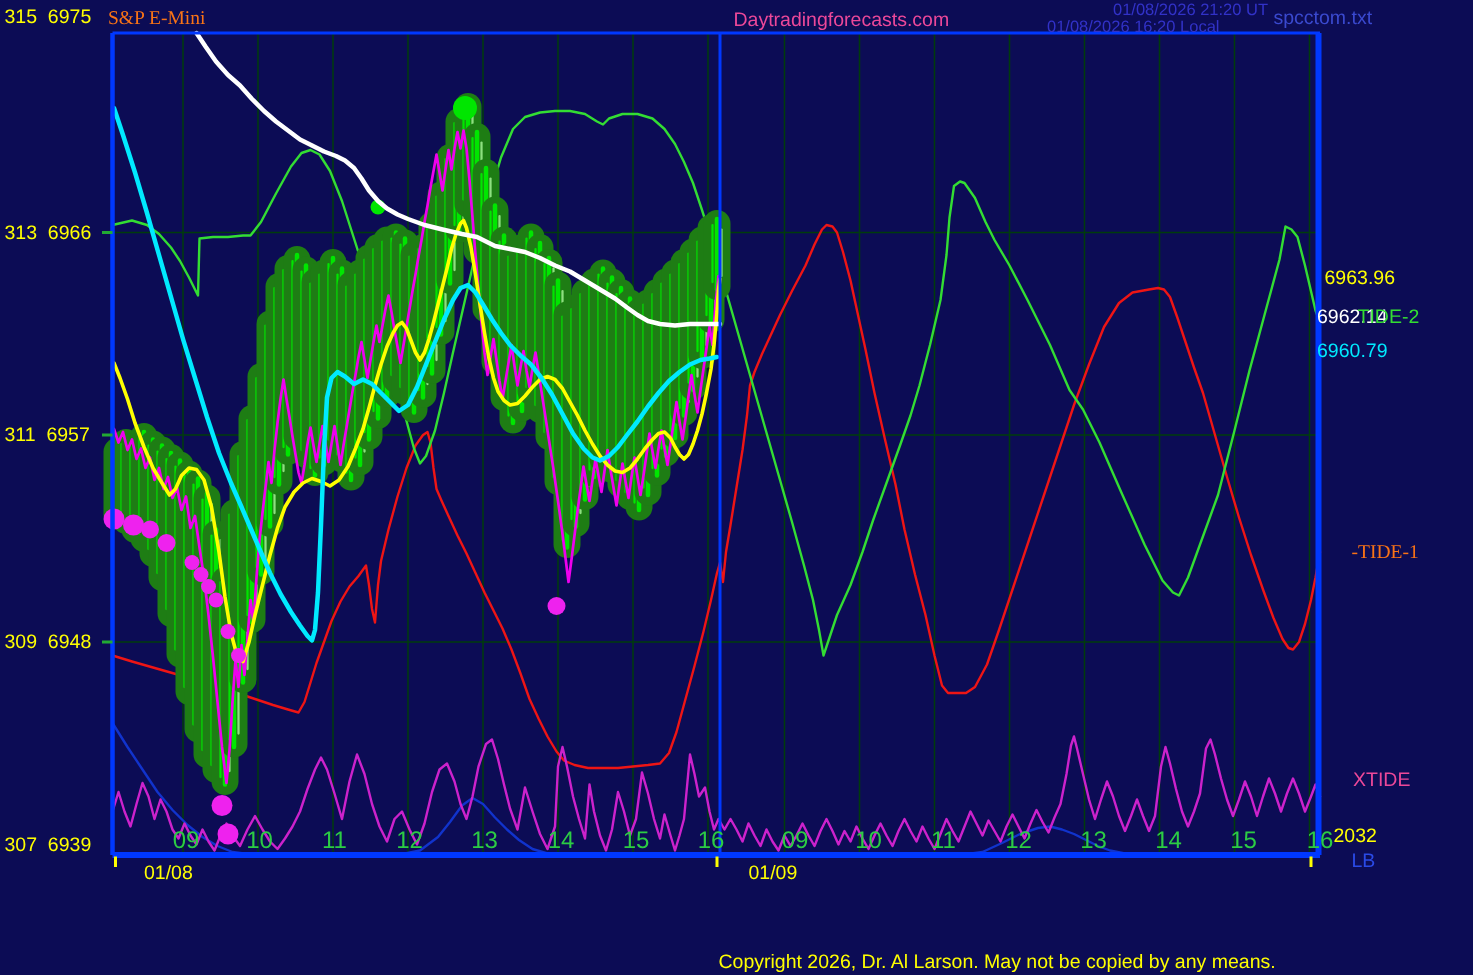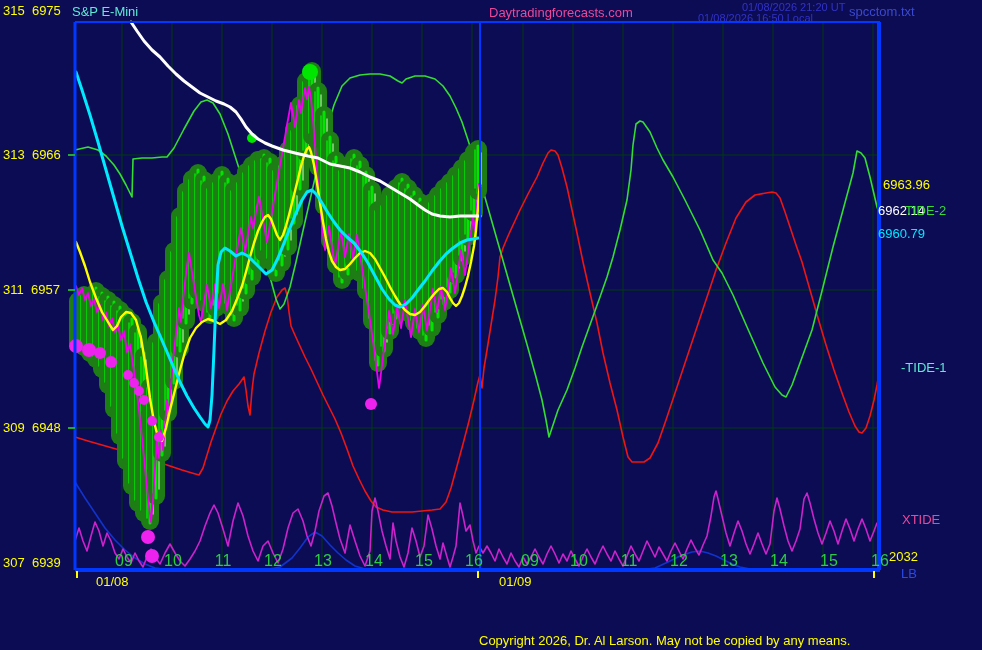--- a/index.html
+++ b/index.html
@@ -1,21 +1,21 @@
 <!DOCTYPE html>
 <html><head>
 <meta charset="utf-8">
 <style>
   html,body{margin:0;padding:0;background:#0c0c55;}
   #stage{position:relative;width:982px;height:650px;background:#0c0c55;overflow:hidden;
          font-family:"Liberation Sans",sans-serif;}
   #plot{position:absolute;left:0;top:0;}
   .lbl{position:absolute;font-size:13px;line-height:15px;white-space:pre;}
   .sm{font-size:11px;line-height:12px;}
-  .yellow{color:#ffff00;} .red{color:#5eead4;} .magenta{color:#ec4899;}
+  .yellow{color:#ffff00;} .red{color:#f97316;font-family:Liberation Serif, serif;} .magenta{color:#ec4899;}
   .white{color:#ffffff;} .green{color:#33dd33;} .cyan{color:#00eaff;}
   .dkblue{color:#3232c8;} .blue{color:#2a4ae6;} .file{color:#3a49cf;}
   .hourlbl{position:absolute;font-size:16px;color:#2ccc44;transform:translateX(-50%);white-space:pre;}
   .ylbl{position:absolute;left:3px;font-size:13px;color:#ffff00;white-space:pre;}
 </style>
 </head>
 <body>
 
 <div id="stage">
   <svg id="plot" width="982" height="650">
@@ -342,21 +342,21 @@
       <line x1="478" y1="571" x2="478" y2="578" stroke="#ffff00" stroke-width="2"></line>
       <line x1="874" y1="571" x2="874" y2="578" stroke="#ffff00" stroke-width="2"></line>
       <line x1="68" y1="155" x2="75" y2="155" stroke="#22aa33" stroke-width="2"></line>
       <line x1="68" y1="290" x2="75" y2="290" stroke="#22aa33" stroke-width="2"></line>
       <line x1="68" y1="428" x2="75" y2="428" stroke="#22aa33" stroke-width="2"></line>
     </svg>
 
   <div class="lbl red" style="left:72px;top:4px;">S&amp;P E-Mini</div>
   <div class="lbl magenta" style="left:489px;top:5px;">Daytradingforecasts.com</div>
   <div class="lbl sm dkblue" style="left:698px;top:1px;padding-left:44px;">01/08/2026 21:20 UT</div>
-  <div class="lbl sm dkblue" style="left:698px;top:12px;">01/08/2026 16:50 Local</div>
+  <div class="lbl sm dkblue" style="left:698px;top:12px;">01/08/2026 16:20 Local</div>
   <div class="lbl file" style="left:849px;top:4px;">spcctom.txt</div>
 
   <div class="lbl yellow" style="left:883px;top:177px;">6963.96</div>
   <div class="lbl white" style="left:878px;top:203px;">6962.14</div>
   <div class="lbl green" style="left:905px;top:203px;">TIDE-2</div>
   <div class="lbl cyan" style="left:878px;top:226px;">6960.79</div>
   <div class="lbl red" style="left:901px;top:360px;">-TIDE-1</div>
   <div class="lbl magenta" style="left:902px;top:512px;">XTIDE</div>
   <div class="lbl yellow" style="left:889px;top:549px;">2032</div>
   <div class="lbl blue" style="left:901px;top:566px;">LB</div>

